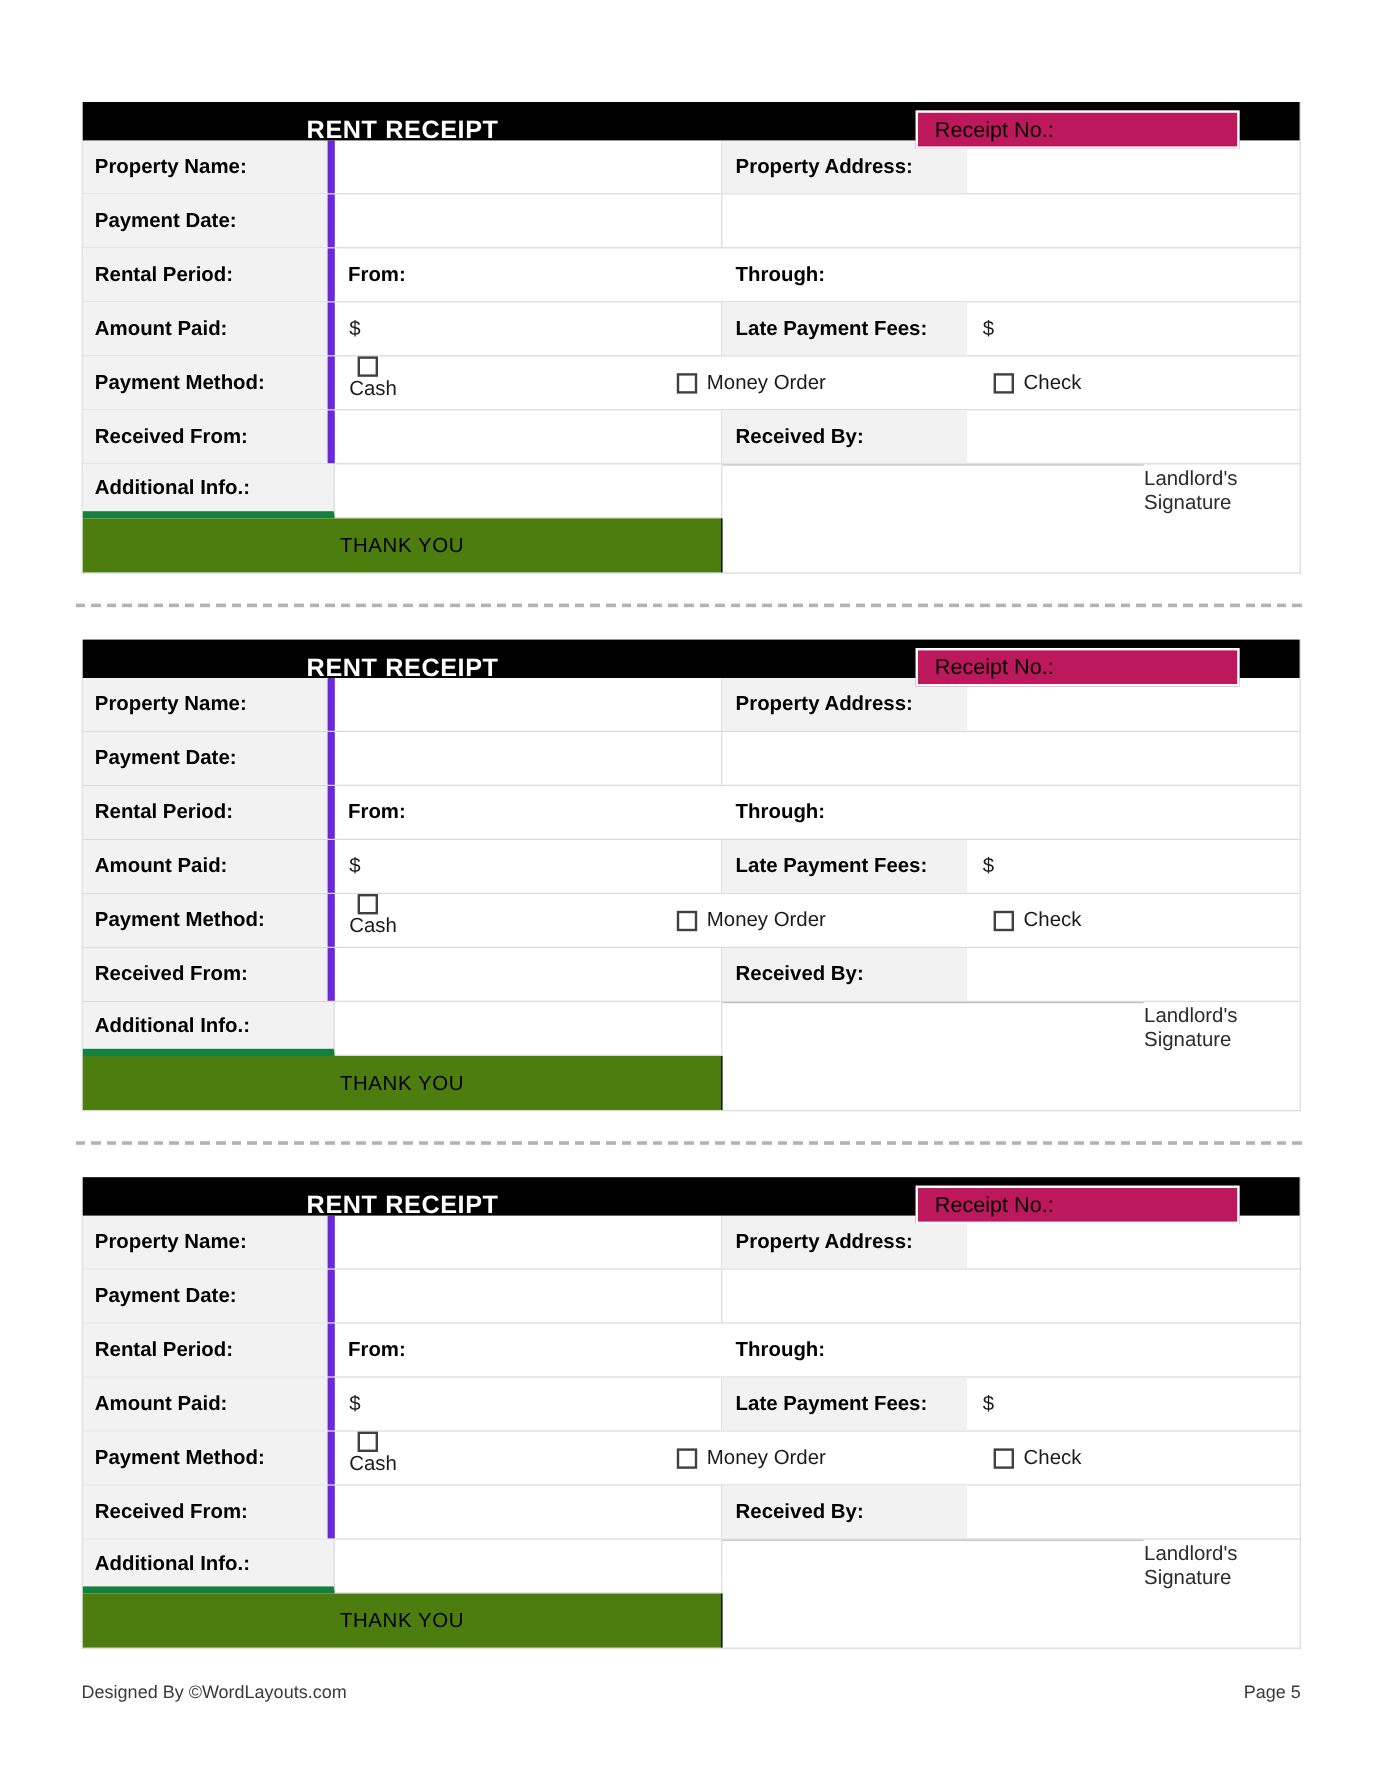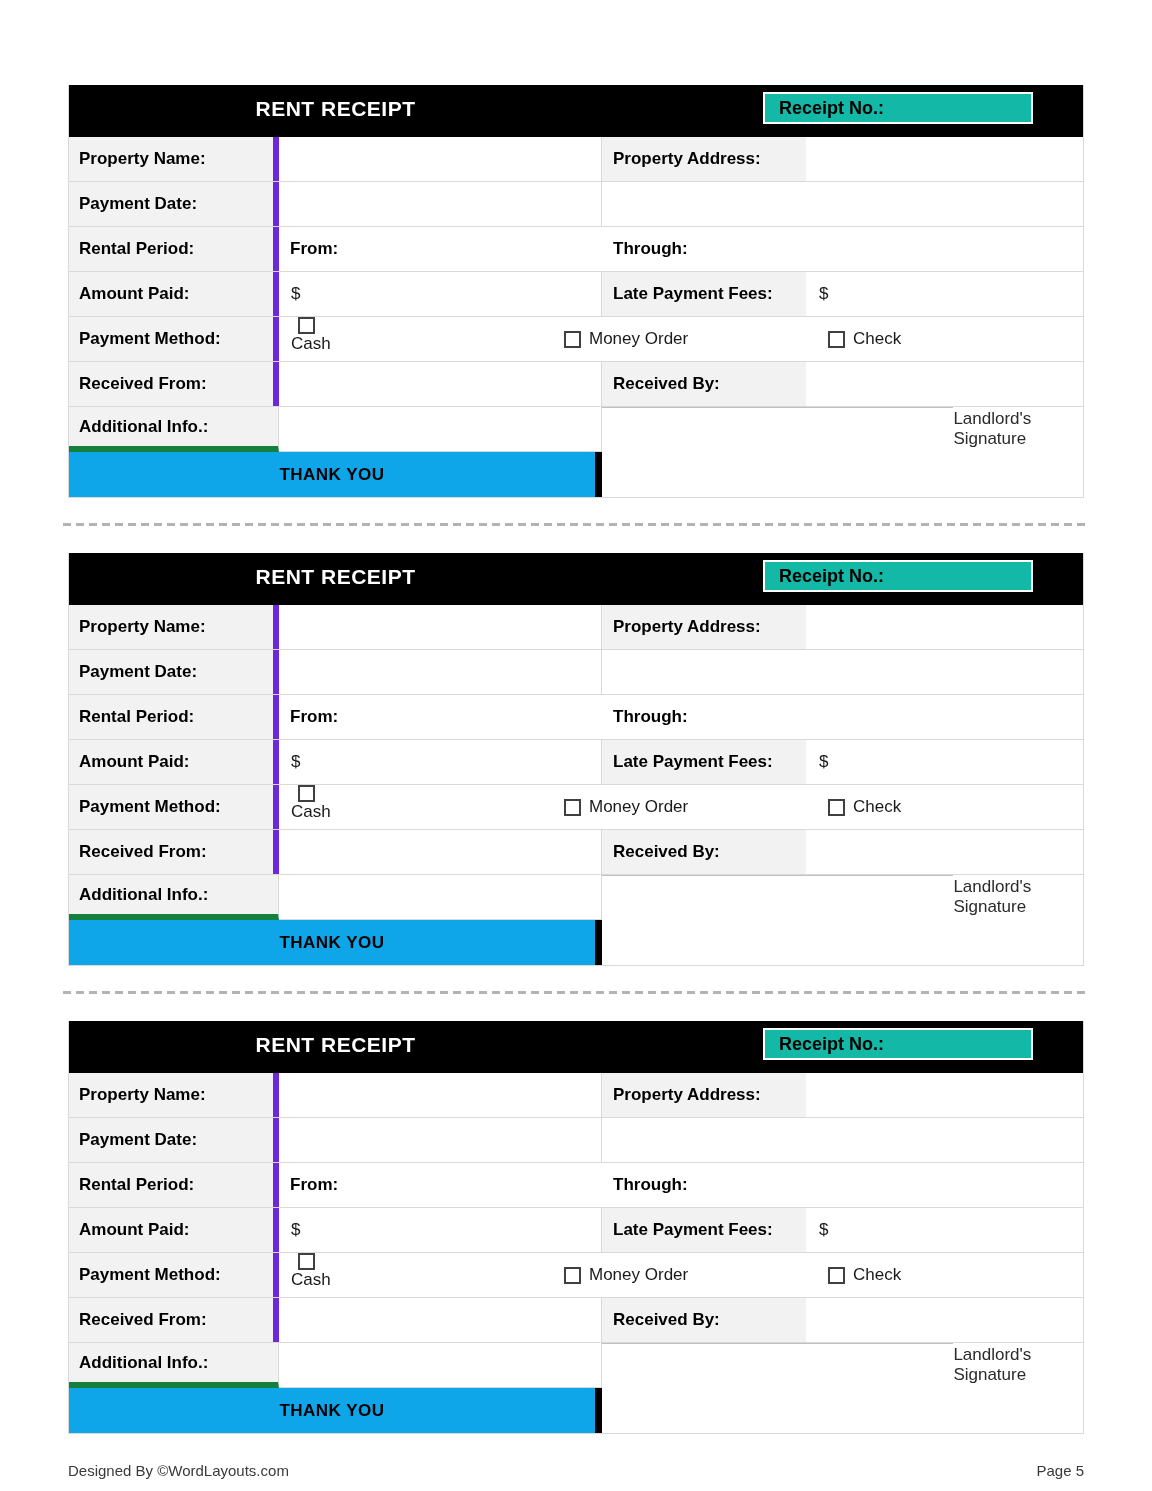--- a/index.html
+++ b/index.html
@@ -17,37 +17,37 @@
     box-sizing:border-box;
     border:1px solid #d9d9d9;
     border-top:none;
     background:#ffffff;
   }
   .receipt.first { margin-top:85px; }
 
   
   .rc-header {
     position:relative;
-    height:52px;
+    height:32px;
     background:#000000;
     text-align:center;
   }
   .rc-title {
     position:absolute; left:0; top:0; width:533px; height:48px;
     display:flex; align-items:center; justify-content:center;
     color:#ffffff; font-weight:bold; font-size:21px; letter-spacing:0.5px;
   }
   .rc-no-box {
     position:absolute; left:694px; top:7px; width:270px; height:32px;
     box-sizing:border-box;
-    background:#14b8a6;
+    background:#be185d;
     border:2px solid #ffffff;
     display:flex; align-items:center;
     padding-left:14px;
-    font-weight:bold; font-size:18px; color:#000000;
+    font-weight:normal; font-size:18px; color:#000000;
   }
 
   
   .r {
     display:grid;
     grid-template-columns:210px 323px 204px 279px;
     height:45px;
     box-sizing:border-box;
     border-bottom:1px solid #d9d9d9;
   }
@@ -81,23 +81,23 @@
     border-right:1px solid #d9d9d9; border-bottom:6px solid #15803d;
     display:flex; align-items:center; box-sizing:border-box; font-size:17px;
   }
   .bg-val {
     grid-column:2; grid-row:1;
     border-right:1px solid #d9d9d9; border-bottom:1px solid #d9d9d9;
     box-sizing:border-box;
   }
   .thankyou {
     grid-column:1 / span 2; grid-row:2;
-    background:#0ea5e9; border-right:7px solid #000000;
+    background:#4d7c0f; border-right:1px solid #000000;
     display:flex; align-items:center; justify-content:center;
-    font-weight:bold; font-size:17px; letter-spacing:0.5px;
+    font-weight:normal; font-size:17px; letter-spacing:0.5px;
     box-sizing:border-box;
   }
   .sig-cell {
     grid-column:3; grid-row:1 / span 2;
     display:flex; flex-direction:row;
     box-sizing:border-box;
   }
   .sig-spacer { flex:1; }
   .sig-line { width:415px; height:1px; background:#bfbfbf; margin:0 auto; }
   .sig-label {

